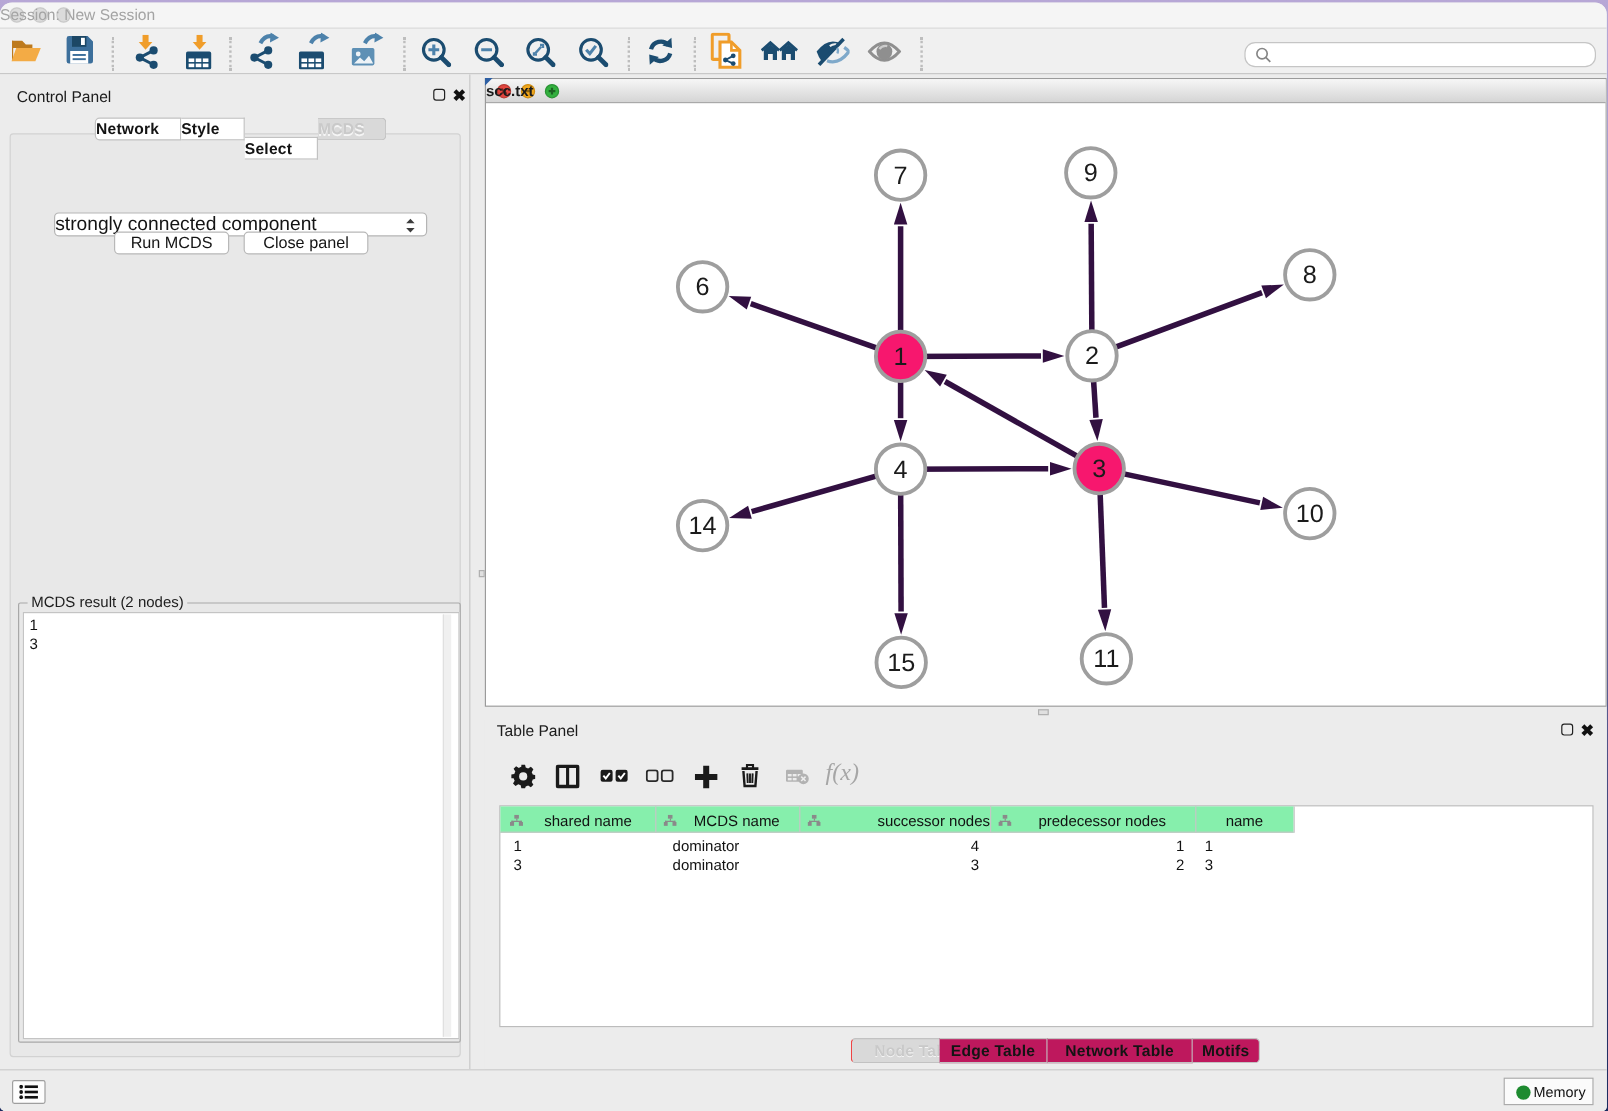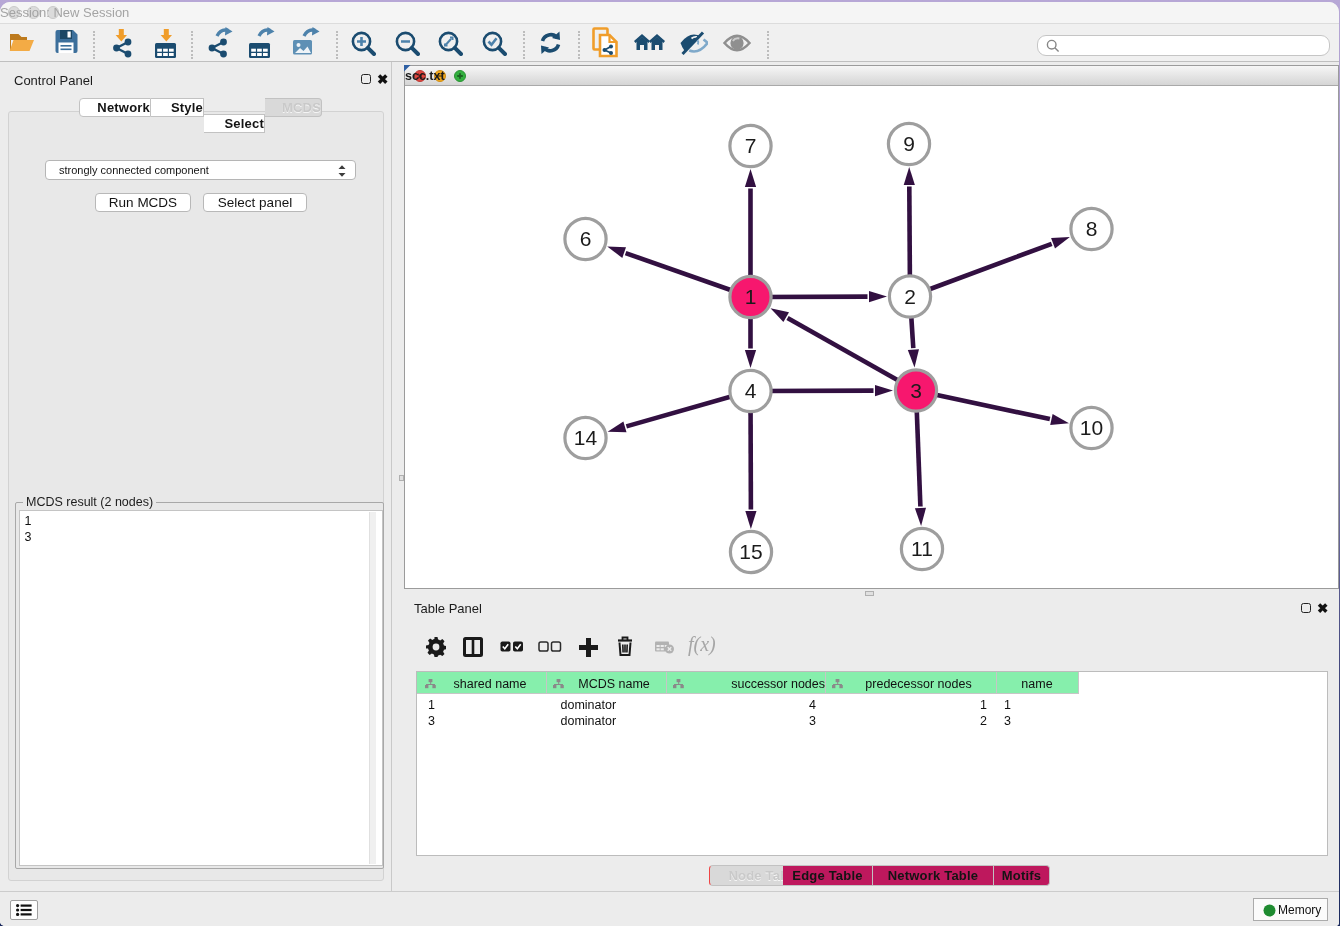--- a/index.html
+++ b/index.html
@@ -11,21 +11,21 @@
 #wtitle{position:absolute;top:3px;left:0;width:100%;text-align:left;font-size:13px;color:#a4a4a4}
 #toolbar{position:absolute;left:0;top:21px;width:100%;height:39px;background:#f0f0f0;border-top:1px solid #dcdcdc;border-bottom:1px solid #bfbfbf}
 .tsep{position:absolute;top:7px;height:28px;width:0;border-left:2px dotted #bdbdbd}
 .ticon{position:absolute;top:5px}
 #search{position:absolute;left:1037px;top:10.5px;width:293px;height:21px;background:#fff;border:1px solid #c5c5c5;border-radius:9px}
 #main{position:absolute;left:0;top:60px;width:100%;height:869px;background:#ececec}
 #cpanel{position:absolute;left:0;top:0;width:392px;height:829px;background:#ececec;border-right:1px solid #c9c9c9}
 .phead{font-size:13px;color:#1c1c1c}
 .floatbtn{position:absolute;width:10px;height:10px;border:1.6px solid #222;border-radius:2.5px;background:transparent}
 .xbtn{position:absolute;font-size:13.5px;font-weight:700;color:#111;line-height:1}
-.tab{position:absolute;top:0;height:19px;z-index:3;background:#fff;border:1px solid #c2c2c2;border-left:none;font-size:13px;font-weight:700;letter-spacing:0.2px;color:#141414;text-align:right;line-height:18px}
+.tab{position:absolute;top:0;height:19px;z-index:3;background:#fff;border:1px solid #c2c2c2;border-left:none;font-size:13px;font-weight:700;letter-spacing:0.2px;color:#141414;text-align:left;line-height:18px}
 .tabsel{background:#d9d9d9;color:#c9c9c9;text-shadow:0 1px 0 #f5f5f5}
 #cpbody{position:absolute;left:8px;top:49px;width:376px;height:770px;background:#e8e8e8;border:1px solid #d2d2d2;border-radius:3px}
 .btn{position:absolute;height:19px;background:#fff;border:1px solid #b8b8b8;border-radius:4px;font-size:13.5px;color:#141414;text-align:center;line-height:17px}
 #mcdsbox{position:absolute;left:6px;top:390px;width:369px;height:367px;border:1px solid #a8a8a8;border-radius:2px}
 #mcdslabel{position:absolute;left:7px;top:-8px;background:#e8e8e8;padding:0 3px;font-size:12.5px;color:#1c1c1c}
 #mcdstext{position:absolute;left:2.5px;top:6.5px;width:364px;height:356px;background:#fff;border:1px solid #c4c4c4;font-size:12.5px;color:#111;line-height:16px;padding:2px 5px}
 #netframe{position:absolute;left:404px;top:2.5px;width:935px;height:524.5px;border:1px solid #9b9b9b;background:#fff}
 #nettitle{position:absolute;left:0;top:0;width:100%;height:20px;background:linear-gradient(#f6f6f6,#d5d5d5);border-bottom:1px solid #a9a9a9}
 .ntl{position:absolute;top:4px;width:12px;height:12px;border-radius:50%}
 #netname{position:absolute;top:3.5px;left:0;width:100%;text-align:left;font-size:12.5px;color:#1b1b1b;font-weight:700}
@@ -204,28 +204,28 @@
 <div id="main">
 <div id="cpanel">
  <div class="phead" style="position:absolute;left:14px;top:11px">Control Panel</div>
  <div class="floatbtn" style="left:361px;top:12px"></div>
  <div class="xbtn" style="left:377px;top:11px">✖</div>
  <div class="tab" style="left:79px;width:72px;border-radius:4px 0 0 4px;border-left:1px solid #c2c2c2;top:36px">Network</div>
  <div class="tab" style="left:151px;width:53px;top:36px">Style</div>
  <div class="tab" style="left:204px;width:61px;top:52px">Select</div>
  <div class="tab tabsel" style="left:265px;width:57px;border-radius:0 4px 4px 0;top:36px">MCDS</div>
  <div id="cpbody">
-   <div style="position:absolute;left:36px;top:48px;width:311px;height:20px;background:#fff;border:1px solid #b5b5b5;border-radius:4px;font-size:11px;color:#141414;line-height:19px;padding-left:13px">strongly connected component
+   <div style="position:absolute;left:36px;top:65px;width:311px;height:20px;background:#fff;border:1px solid #b5b5b5;border-radius:4px;font-size:16px;color:#141414;line-height:19px;">strongly connected component
      <svg width="10" height="14" viewBox="0 0 10 14" style="position:absolute;right:8px;top:3px">
               <path d="M1.5 5 L5 1.2 L8.5 5 z" fill="#3c3c3c"></path>
               <path d="M1.5 9 L5 12.8 L8.5 9 z" fill="#3c3c3c"></path>
             </svg>
    </div>
    <div class="btn" style="left:86px;top:81px;width:96px">Run MCDS</div>
-   <div class="btn" style="left:194px;top:81px;width:104px">Select panel</div>
+   <div class="btn" style="left:194px;top:81px;width:104px">Close panel</div>
    <div id="mcdsbox">
      <div id="mcdslabel">MCDS result (2 nodes)</div>
      <div id="mcdstext">1<br>3<div style="position:absolute;right:6px;top:1px;bottom:1px;width:7px;background:#f0f0f0;border-left:1px solid #e0e0e0"></div></div>
    </div>
  </div>
 </div>
 <div class="abs" style="left:399px;top:413px;width:5px;height:6px;background:#e0e0e0;border:1px solid #b0b0b0"></div>
 <div id="netframe">
  <svg width="7" height="7" viewBox="0 0 7 7" style="position:absolute;left:-1px;top:-1px;z-index:5">
           <path d="M0 0 H6.5 L0 6.5 z" fill="#2e5fa3"></path>

